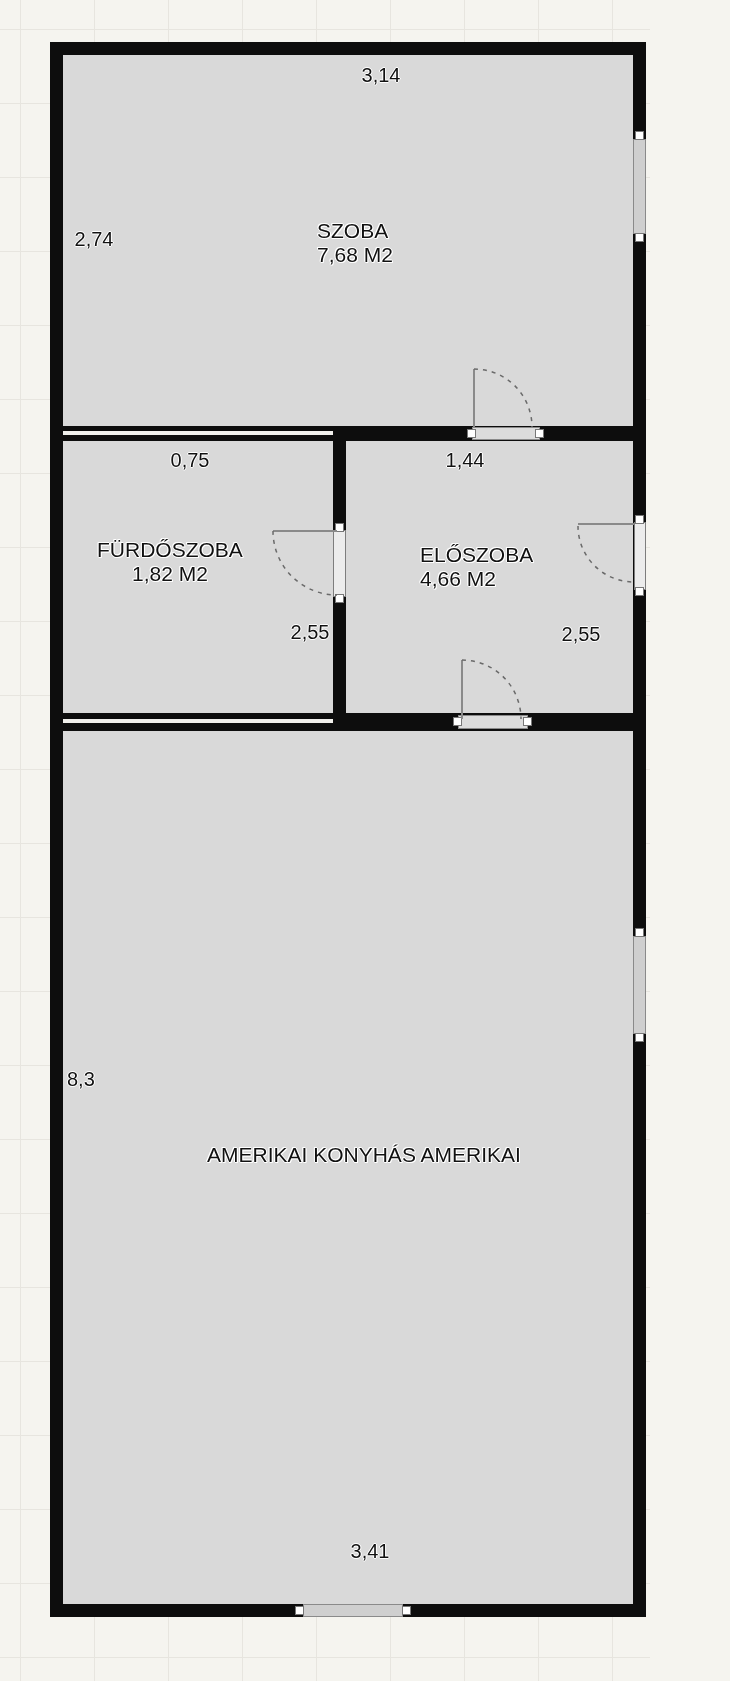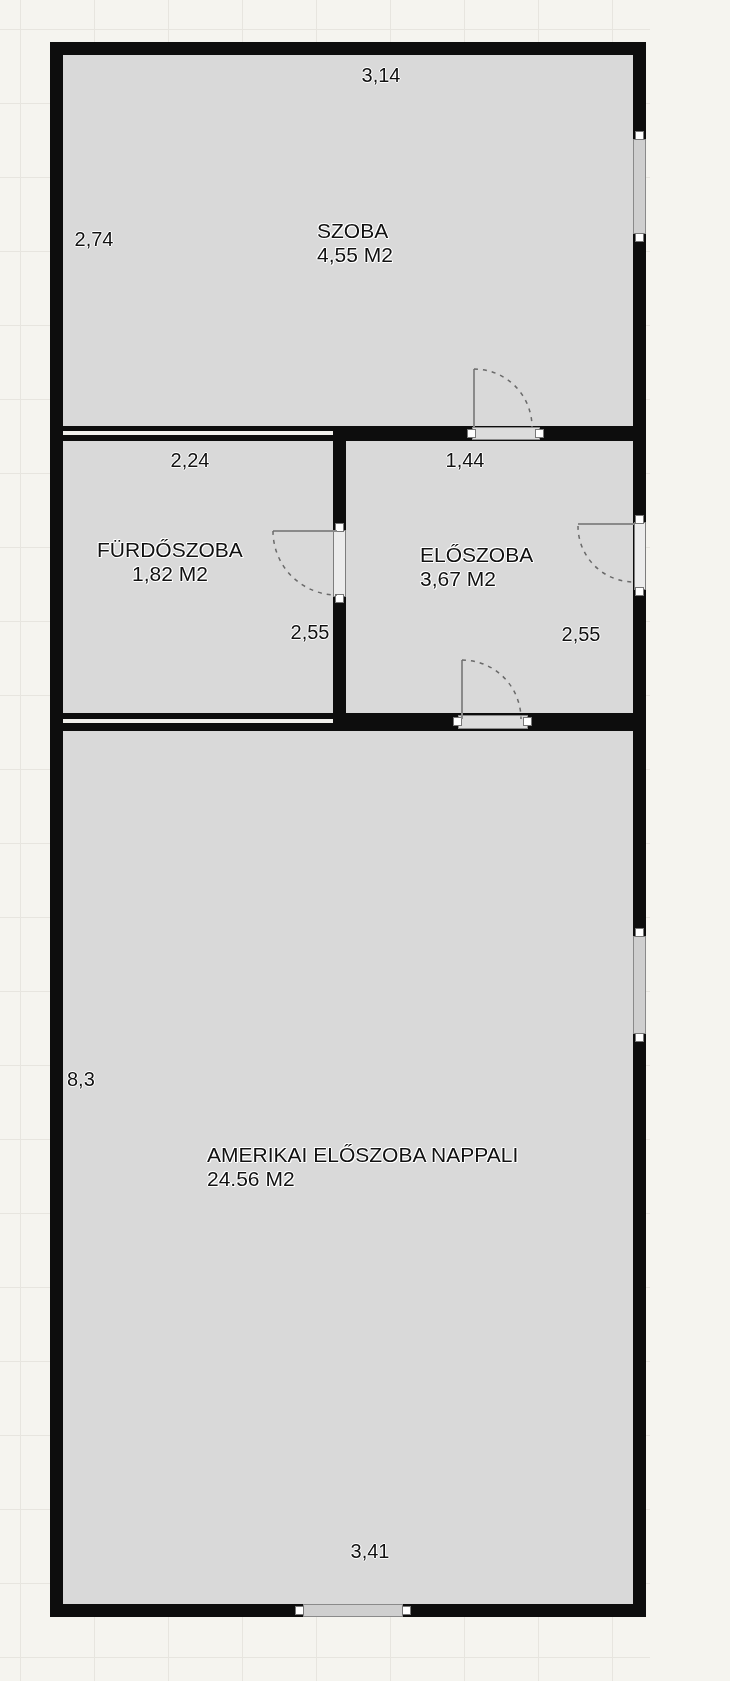--- a/index.html
+++ b/index.html
@@ -85,41 +85,40 @@
     <path d="M273 531 A64 64 0 0 0 337 595" stroke="#6a6a6a" stroke-width="1.5" fill="none" stroke-dasharray="4 5"></path>
     <path d="M462 719 L462 660" stroke="#8a8a8a" stroke-width="2" fill="none"></path>
     <path d="M462 660 A59 59 0 0 1 521 719" stroke="#6a6a6a" stroke-width="1.5" fill="none" stroke-dasharray="4 5"></path>
     <path d="M634 524 L578 524" stroke="#8a8a8a" stroke-width="2" fill="none"></path>
     <path d="M578 526 A56 56 0 0 0 633 582" stroke="#6a6a6a" stroke-width="1.5" fill="none" stroke-dasharray="4 5"></path>
     <path d="M658 572 L677 559 L677 566 L697 566 L697 578 L677 578 L677 585 Z" fill="#111"></path>
   </svg>
 
   <div class="dim center" style="left:381px;top:64px;">3,14</div>
   <div class="dim center" style="left:94px;top:228px;">2,74</div>
-  <div class="dim center" style="left:190px;top:449px;">2,24</div>
+  <div class="dim center" style="left:190px;top:449px;">0,75</div>
   <div class="dim center" style="left:433px;top:449px;margin-left:32px;">1,44</div>
   <div class="dim center" style="left:310px;top:621px;">2,55</div>
   <div class="dim center" style="left:581px;top:623px;">2,55</div>
   <div class="dim" style="left:67px;top:1068px;text-align:right;">8,3</div>
   <div class="dim center" style="left:370px;top:1540px;">3,41</div>
 
   <div class="vdim" style="left:722px;top:233px;">2,74</div>
   <div class="vdim" style="left:722px;top:568px;">0,87</div>
   <div class="vdim" style="left:722px;top:1153px;">4,61</div>
 
   <div class="lbl" style="left:317px;top:219px;">
     <div>SZOBA</div>
-    <div>4,55 M2</div>
+    <div>7,68 M2</div>
   </div>
   <div class="lbl" style="left:97px;top:538px;text-align:center;">
     <div>FÜRDŐSZOBA</div>
     <div>1,82 M2</div>
   </div>
   <div class="lbl" style="left:420px;top:543px;">
     <div>ELŐSZOBA</div>
-    <div>3,67 M2</div>
+    <div>4,66 M2</div>
   </div>
   <div class="lbl" style="left:207px;top:1143px;">
-    <div>AMERIKAI ELŐSZOBA NAPPALI</div>
-    <div>24.56 M2</div>
+    <div>AMERIKAI KONYHÁS AMERIKAI</div>
   </div>
 
 </div>
 
 </body></html>

